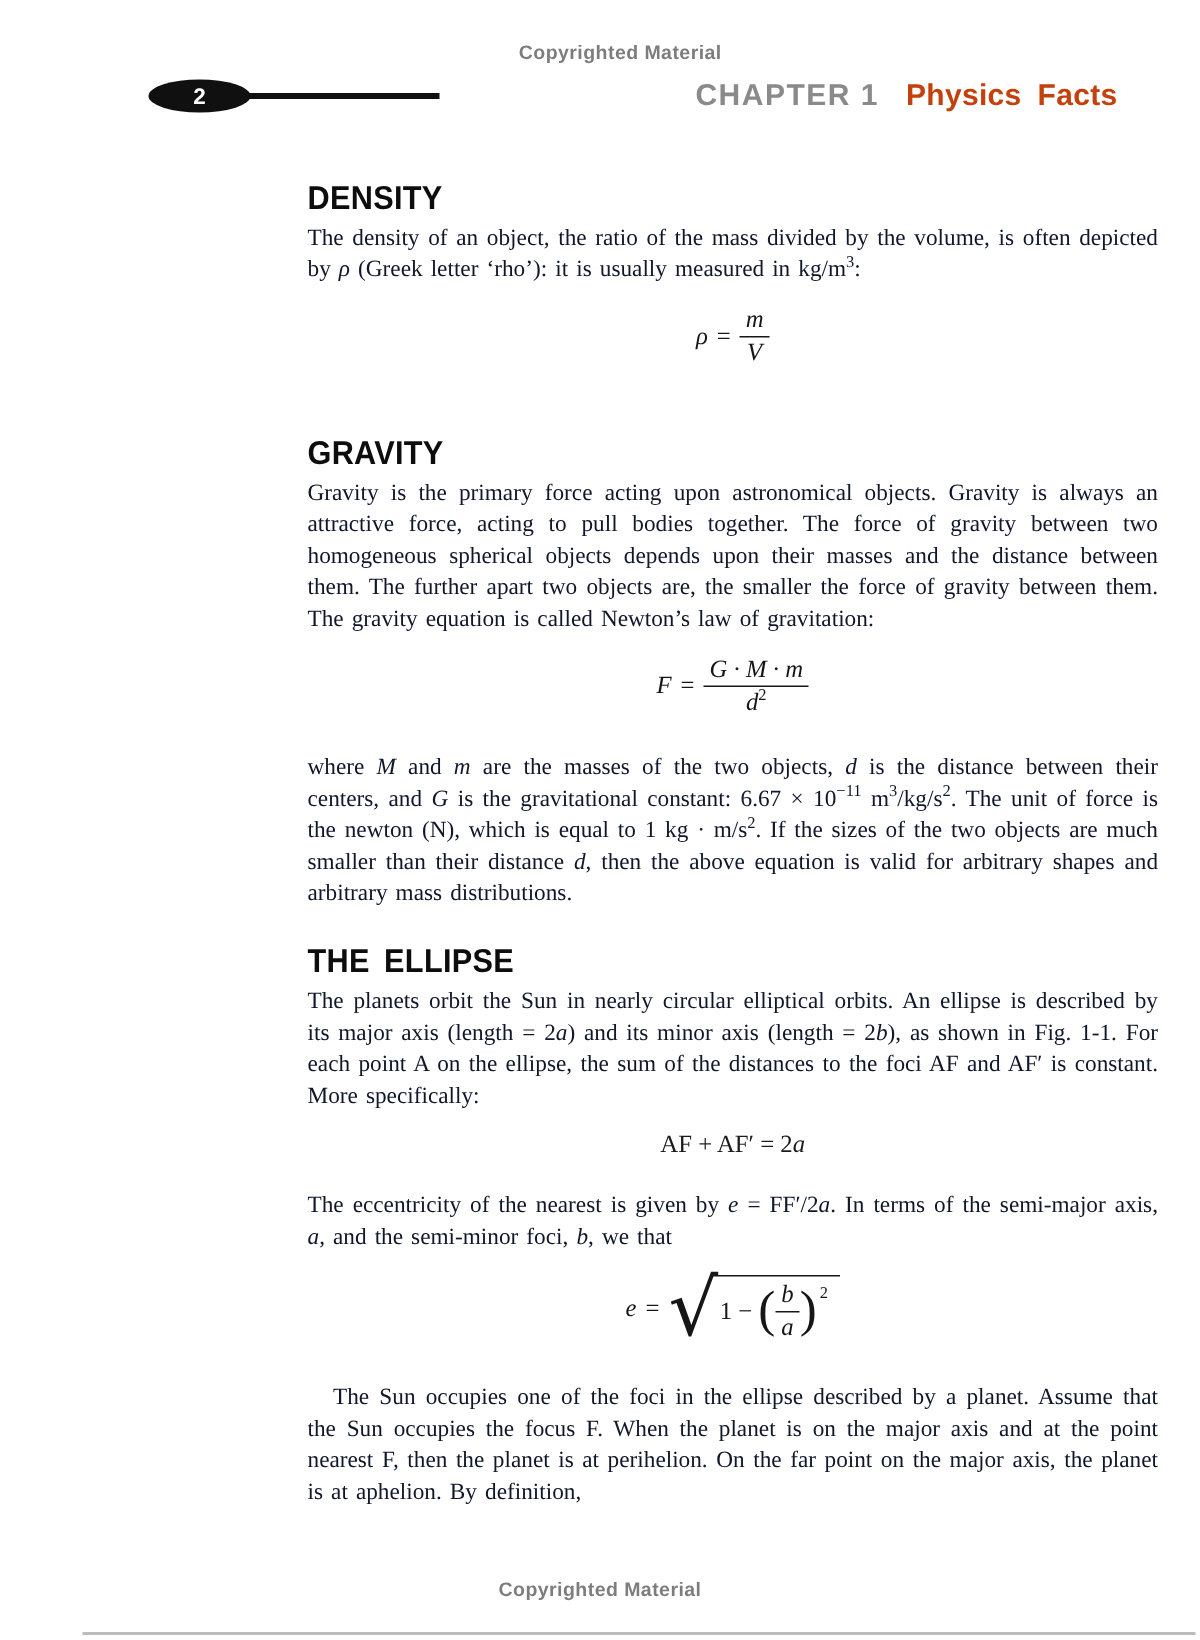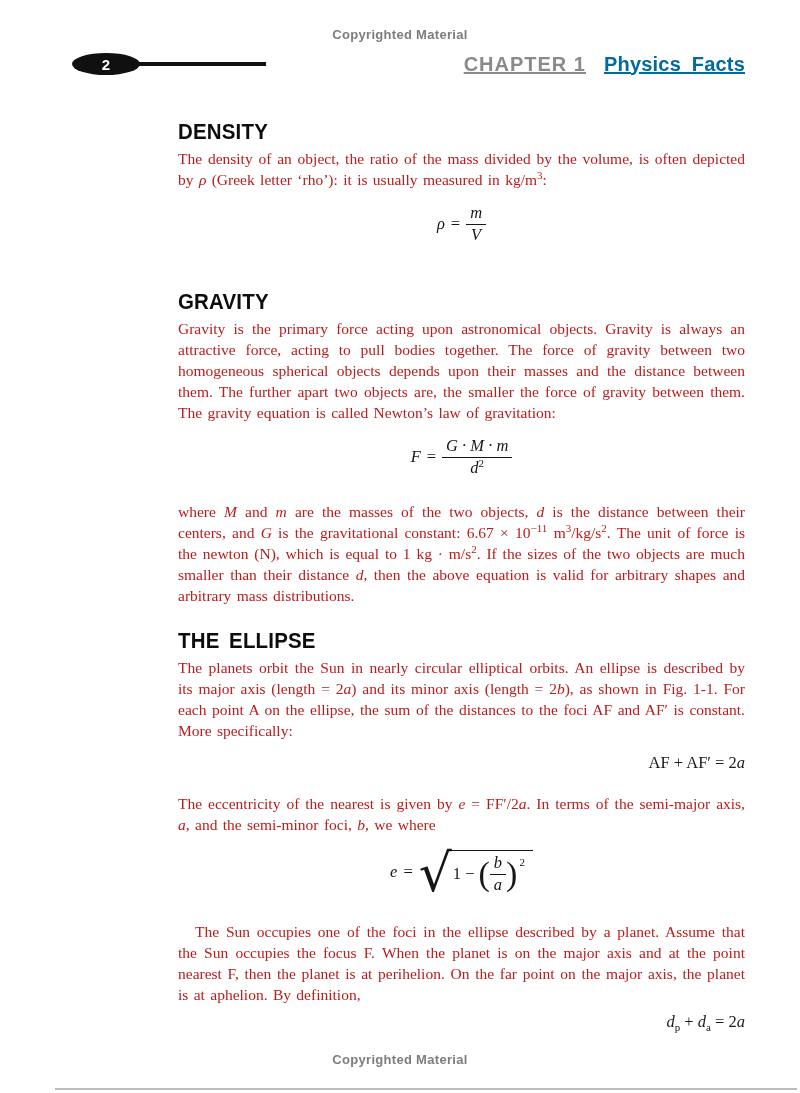--- a/index.html
+++ b/index.html
@@ -1,66 +1,66 @@
 <!DOCTYPE html>
 <html><head>
 <meta charset="utf-8">
 <style>
   * { margin:0; padding:0; box-sizing:border-box; }
   html,body { background:#ffffff; }
   .page {
     position:relative; width:800px; height:1093px; background:#ffffff;
-    overflow:hidden; font-family:"Liberation Serif", serif; color:#1b1b1b;
+    overflow:hidden; font-family:"Liberation Serif", serif; color:#1b1b1b;padding-left:27px;
   }
   .copyright {
     text-align:center; font-family:"Liberation Sans", sans-serif;
     font-weight:700; font-size:13px; color:#7d7d7d; letter-spacing:0.3px;
   }
   .copyright.top { margin-top:27px; }
   .copyright.bottom { position:absolute; top:1052px; left:0; right:0; }
   .bottom-rule { position:absolute; top:1088px; left:55px; width:742px; height:2px; background:#bcbcbc; }
 
   .header { margin-top:10px; height:24px; display:flex; align-items:center; }
   .badge-group { display:flex; align-items:center; margin-left:72px; }
   .page-oval {
     width:68px; height:22px; background:#101010; border-radius:50%;
     display:flex; align-items:center; justify-content:center;
     color:#ffffff; font-family:"Liberation Sans", sans-serif; font-weight:700; font-size:15px;
   }
   .header-rule { width:128px; height:4px; background:#101010; margin-left:-2px; }
   .chapter { margin-left:auto; margin-right:55px; font-family:"Liberation Sans", sans-serif; font-weight:700; font-size:20px; white-space:nowrap; }
-  .ch-label { color:#8a8a8a; letter-spacing:1px; margin-right:18px;text-decoration:underline; }
-  .ch-title { color:#0369a1; word-spacing:5px; letter-spacing:0.2px;text-decoration:underline; }
+  .ch-label { color:#8a8a8a; letter-spacing:1px; margin-right:18px; }
+  .ch-title { color:#c2410c; word-spacing:5px; letter-spacing:0.2px; }
 
   .content { margin-left:178px; width:567px; }
   h2 {
     font-family:"Liberation Sans", sans-serif; font-weight:700; font-size:22px;
     line-height:22px; color:#0d0d0d; letter-spacing:0.2px; word-spacing:4px;
     transform:scaleX(0.93); transform-origin:left center;
   }
   .h-density { margin-top:45px; }
   .h-gravity { margin-top:45px; }
   .h-ellipse { margin-top:24px; }
   p.body {
     margin-top:5px; font-size:15.5px; line-height:21px; text-align:justify;
-    word-spacing:1.5px; color:#b91c1c;font-family:Liberation Serif, serif;
+    word-spacing:1.5px; color:#0f172a;font-family:Liberation Serif, serif;
   }
   p.body.cont { margin-top:20px; }
   p.indent { text-indent:17px; }
   .i, p .i { font-style:italic; }
   .sup { vertical-align:super; font-size:11px; line-height:0; }
   .sub { vertical-align:sub; font-size:11px; line-height:0; }
 
   .formula {
     display:flex; justify-content:center; align-items:center;
     font-size:16.5px; color:#161616;
   }
   .f-density { margin:12px 0 0; height:44px; }
   .f-gravity { margin:10px 0 2px; height:48px; }
-  .f-line { text-align:right; font-size:16.5px; }
+  .f-line { text-align:center; font-size:16.5px; }
   .f-sum { margin:12px 0 8px; }
   .f-ecc { margin:8px 0 2px; height:58px; }
   .f-dist { margin:7px 0 7px; }
   .eq { margin:0 6px; }
   .frac { display:inline-flex; flex-direction:column; align-items:center; vertical-align:middle; line-height:1.15; }
   .frac .num { display:block; border-bottom:1.4px solid #161616; padding:0 4px 1px; text-align:center; }
   .frac .den { display:block; padding-top:1px; text-align:center; }
   .frac .fsup { vertical-align:super; font-size:11px; line-height:0; }
 
   .sqrt { display:inline-flex; align-items:flex-end; }
@@ -110,41 +110,40 @@
       <span class="frac">
         <span class="num i">G · M · m</span>
         <span class="den"><span class="i">d</span><span class="fsup">2</span></span>
       </span>
     </div>
     <p class="body cont"><span>where </span><span class="i">M</span><span> and </span><span class="i">m</span><span> are the masses of the two objects, </span><span class="i">d</span><span> is the distance between their centers, and </span><span class="i">G</span><span> is the gravitational constant: 6.67 × 10</span><span class="sup">−11</span><span> m</span><span class="sup">3</span><span>/kg/s</span><span class="sup">2</span><span>. The unit of force is the newton (N), which is equal to 1 kg · m/s</span><span class="sup">2</span><span>. If the sizes of the two objects are much smaller than their distance </span><span class="i">d</span><span>, then the above equation is valid for arbitrary shapes and arbitrary mass distributions.</span></p>
 
     <h2 class="h-ellipse">THE ELLIPSE</h2>
     <p class="body"><span>The planets orbit the Sun in nearly circular elliptical orbits. An ellipse is described by its major axis (length = 2</span><span class="i">a</span><span>) and its minor axis (length = 2</span><span class="i">b</span><span>), as shown in Fig. 1-1. For each point A on the ellipse, the sum of the distances to the foci AF and AF</span><span>′</span><span> is constant. More specifically:</span></p>
     <div class="f-line f-sum"><span>AF + AF</span><span>′</span><span> = 2</span><span class="i">a</span></div>
-    <p class="body cont"><span>The eccentricity of the nearest is given by </span><span class="i">e</span><span> = FF</span><span>′</span><span>/2</span><span class="i">a</span><span>. In terms of the semi-major axis, </span><span class="i">a</span><span>, and the semi-minor foci, </span><span class="i">b</span><span>, we where</span></p>
+    <p class="body cont"><span>The eccentricity of the nearest is given by </span><span class="i">e</span><span> = FF</span><span>′</span><span>/2</span><span class="i">a</span><span>. In terms of the semi-major axis, </span><span class="i">a</span><span>, and the semi-minor foci, </span><span class="i">b</span><span>, we that</span></p>
 
     <div class="formula f-ecc">
       <span class="i">e</span>
       <span class="eq">=</span>
       <span class="sqrt">
         <span class="radical">√</span>
         <span class="radicand">
           <span class="lead">1 −</span>
           <span class="paren">(</span>
           <span class="frac">
             <span class="num i">b</span>
             <span class="den i">a</span>
           </span>
           <span class="paren">)</span>
           <span class="exp2">2</span>
         </span>
       </span>
     </div>
 
     <p class="body cont indent"><span>The Sun occupies one of the foci in the ellipse described by a planet. Assume that the Sun occupies the focus F. When the planet is on the major axis and at the point nearest F, then the planet is at perihelion. On the far point on the major axis, the planet is at aphelion. By definition,</span></p>
-    <div class="f-line f-dist"><span class="i">d</span><span class="sub">p</span><span> + </span><span class="i">d</span><span class="sub">a</span><span> = 2</span><span class="i">a</span></div>
 
   </div>
 
   <div class="copyright bottom">Copyrighted Material</div>
   <div class="bottom-rule"></div>
 
 </div>
 
 </body></html>

